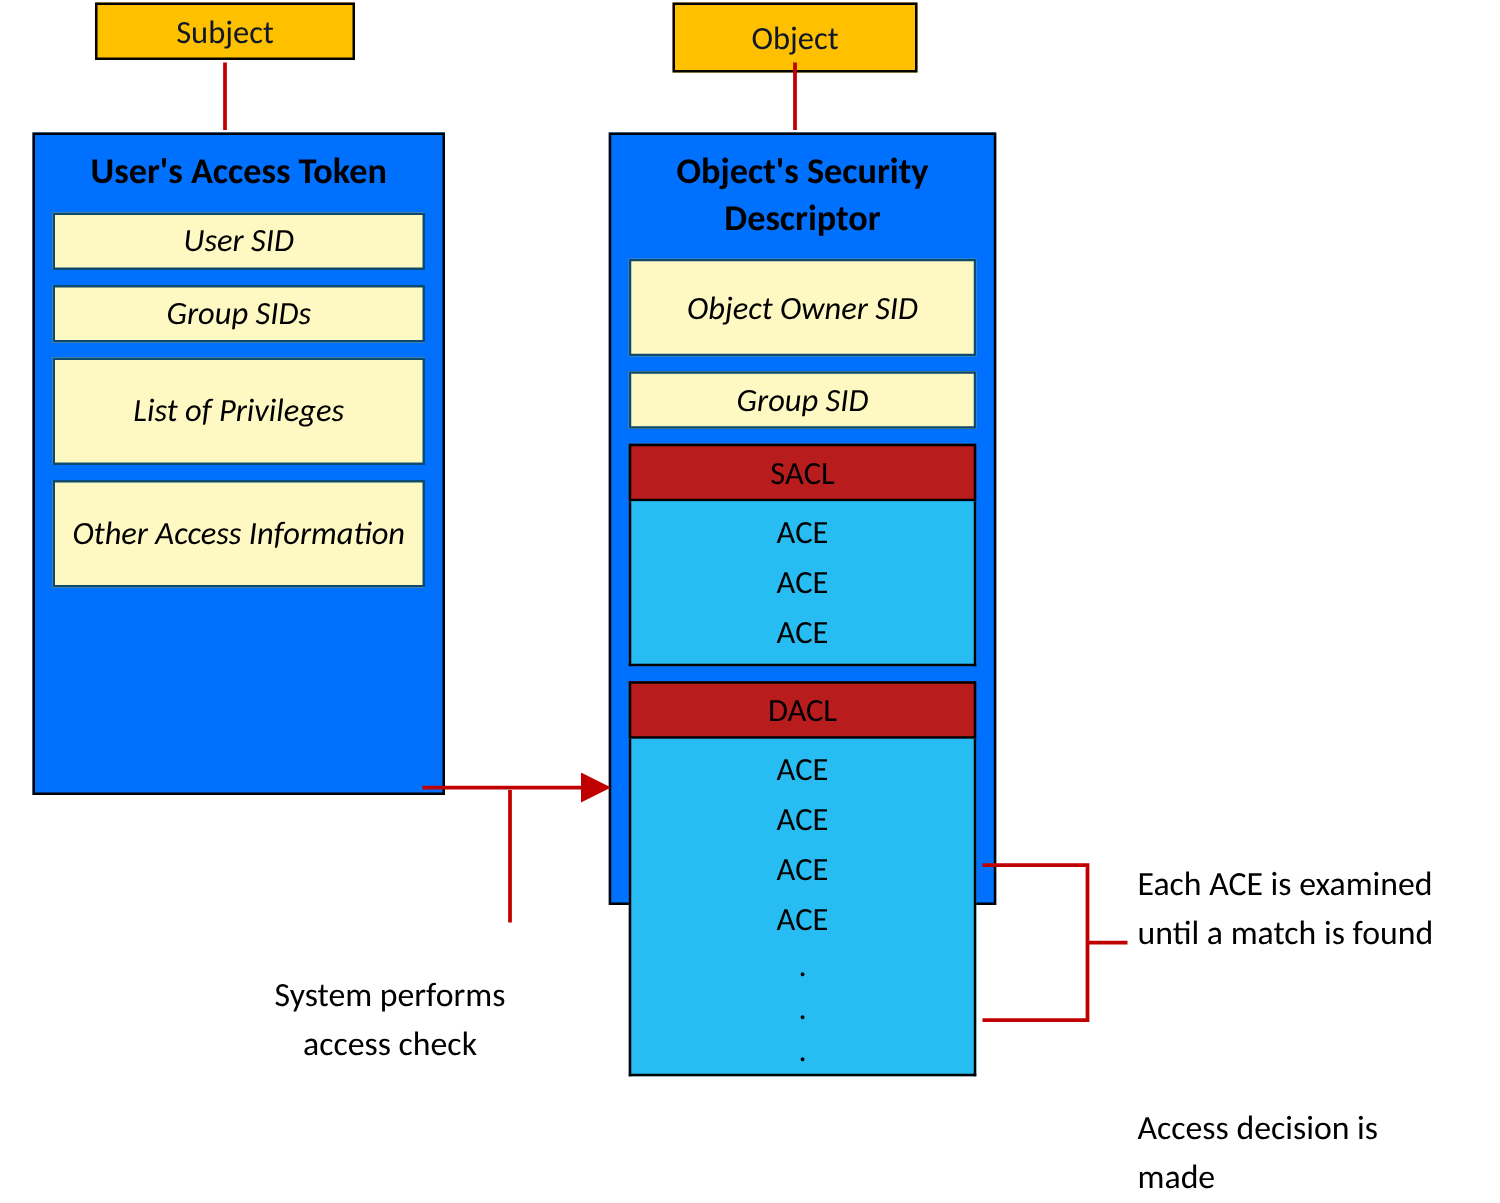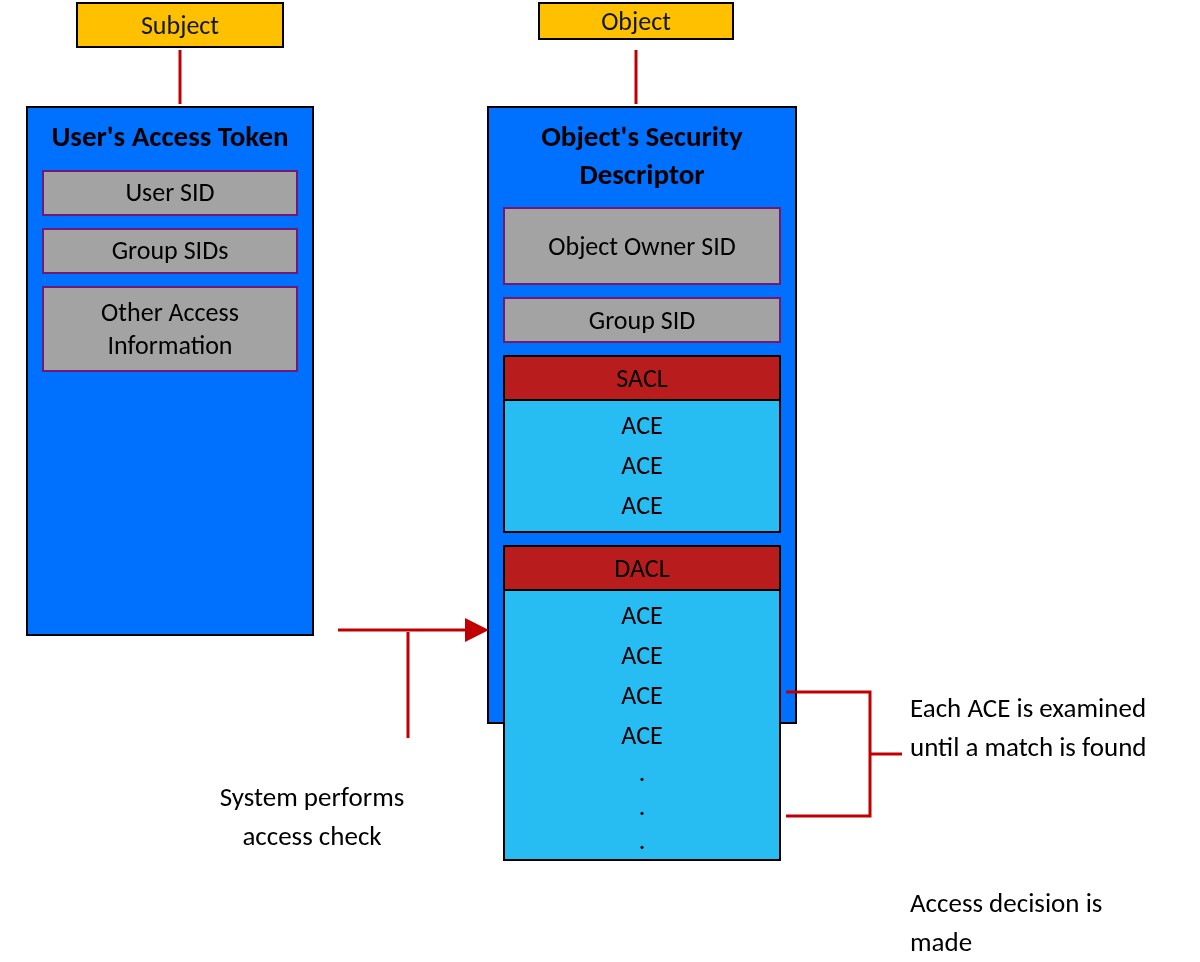--- a/index.html
+++ b/index.html
@@ -28,31 +28,32 @@
   }
   .panel-title {
     color: #000;
     font-weight: bold;
     font-size: 29px;
     text-align: center;
     line-height: 1.3;
     padding: 10px 8px 14px 8px;
   }
   .orange-cell {
-    background: #a3a3a3;
-    border: 2px solid #701a75;
+    background: #fef9c3;
+    border: 2px solid #0c4a6e;
     margin: 0 14px 12px 14px;
     text-align: center;
     font-size: 26px;
     color: #000;
     line-height: 1.25;
     padding: 6px 4px;
     display: flex;
     align-items: center;
     justify-content: center;
+    font-style: italic;
   }
   .acl-group {
     margin: 0 14px 12px 14px;
   }
   .acl-header {
     background: #b91c1c;
     border: 2px solid #000;
     text-align: center;
     font-size: 26px;
     color: #000;
@@ -82,31 +83,34 @@
     pointer-events: none;
   }
 </style>
 </head>
 <body>
 
 <div class="label-box" style="left:76px; top:2px; width:208px; height:46px;">
   <span>Subject</span>
 </div>
 
-<div class="label-box" style="left:538px; top:2px; width:196px; height:38px;">
+<div class="label-box" style="left:538px; top:2px; width:196px; height:56px;">
   <span>Object</span>
 </div>
 
-<div class="blue-panel" style="left:26px; top:106px; width:288px; height:530px;">
+<div class="blue-panel" style="left:26px; top:106px; width:330px; height:530px;">
   <div class="panel-title">User's Access Token</div>
   <div class="orange-cell" style="height:46px;">
     <span>User SID</span>
   </div>
   <div class="orange-cell" style="height:46px;">
     <span>Group SIDs</span>
+  </div>
+  <div class="orange-cell" style="height:86px;">
+    <span>List of Privileges</span>
   </div>
   <div class="orange-cell" style="height:86px;">
     <span>Other Access Information</span>
   </div>
 </div>
 
 <div class="blue-panel" style="left:487px; top:106px; width:310px; height:618px;">
   <div class="panel-title">Object's Security Descriptor</div>
   <div class="orange-cell" style="height:78px;">
     <span>Object Owner SID</span>

